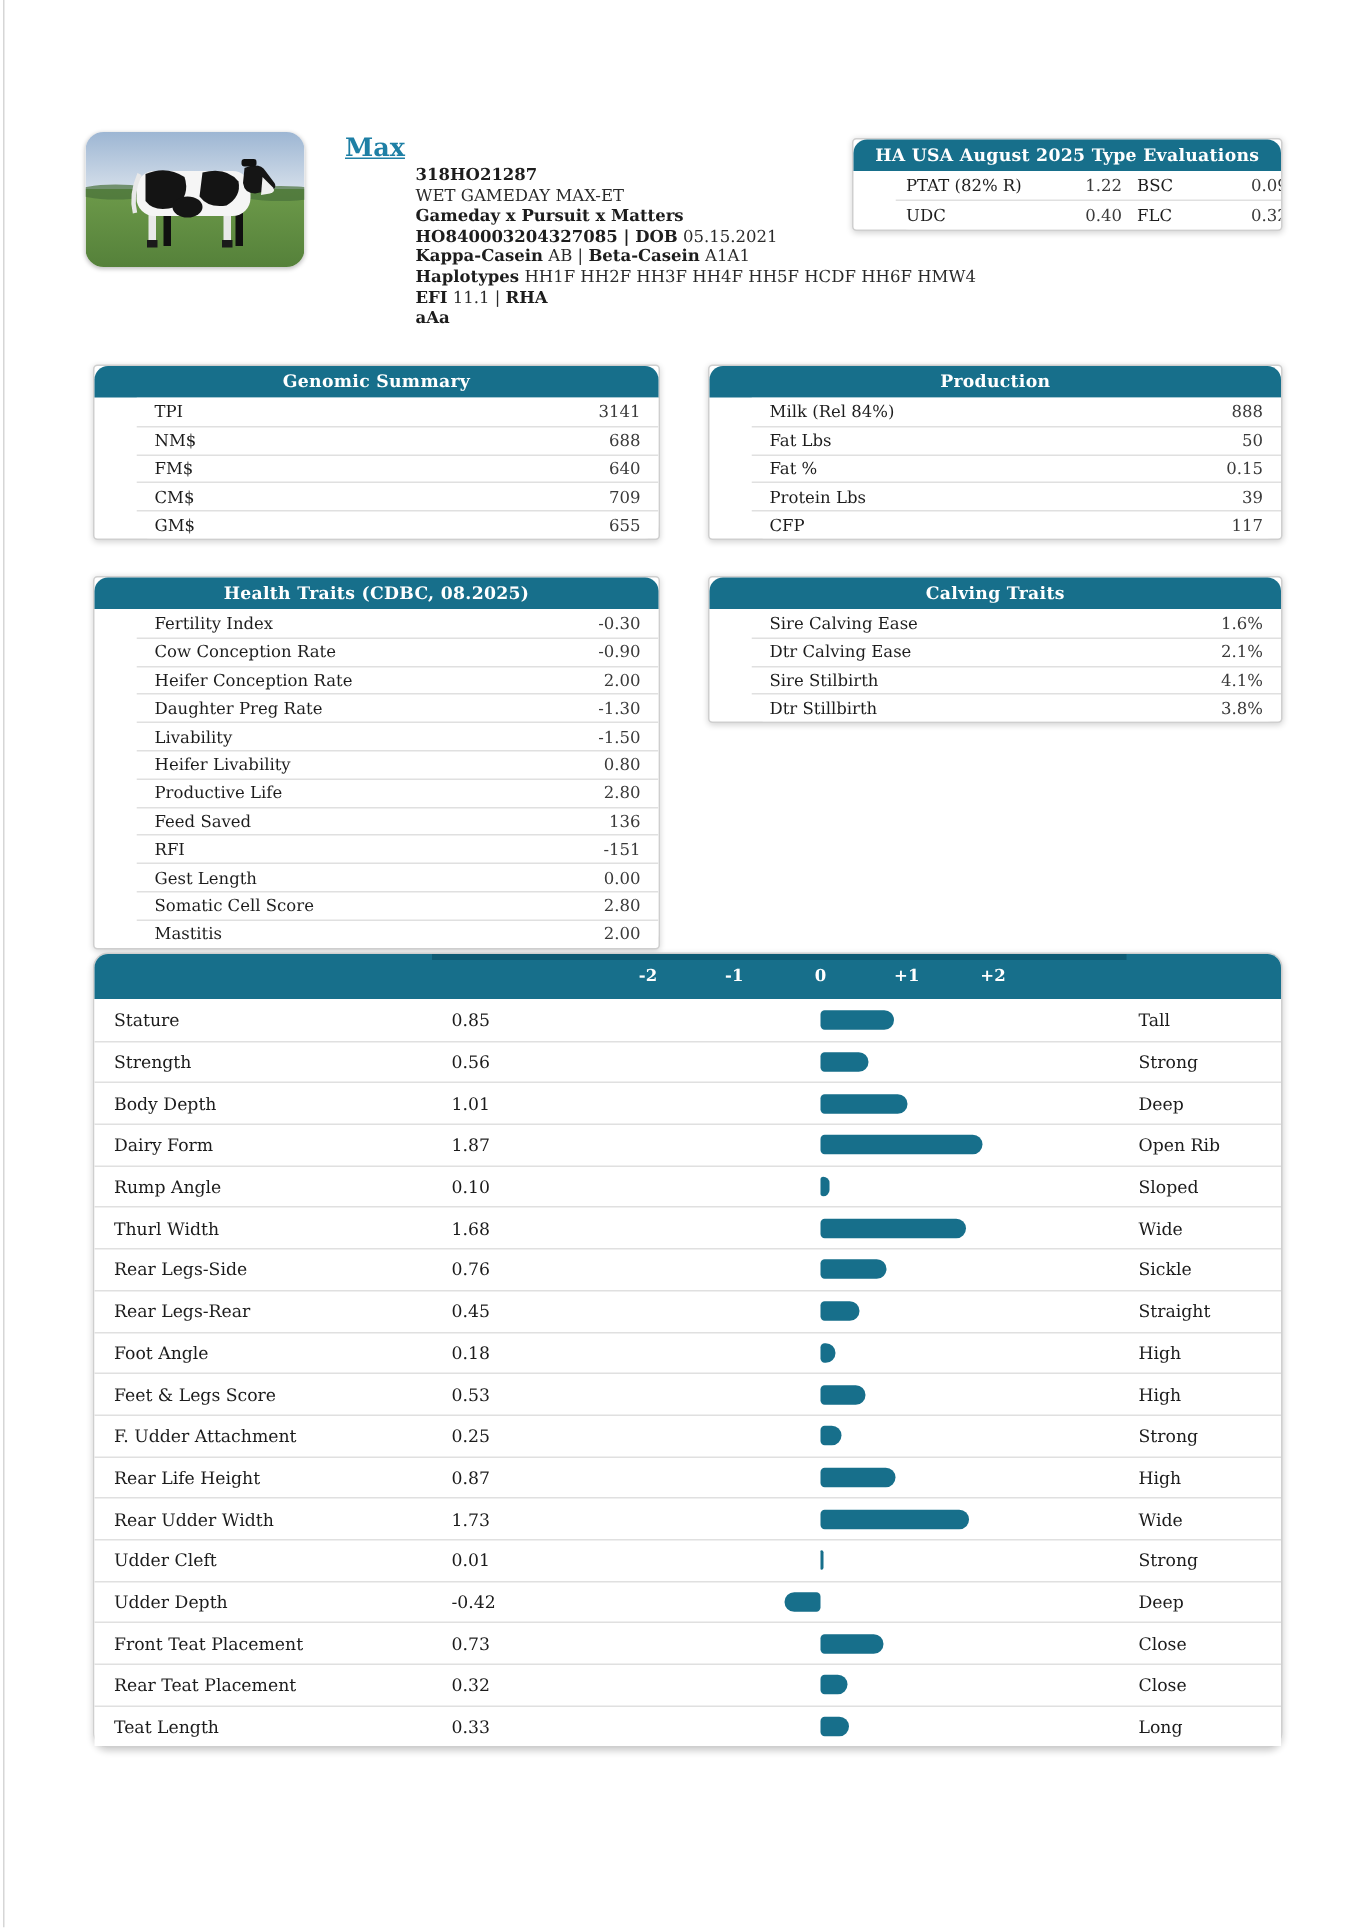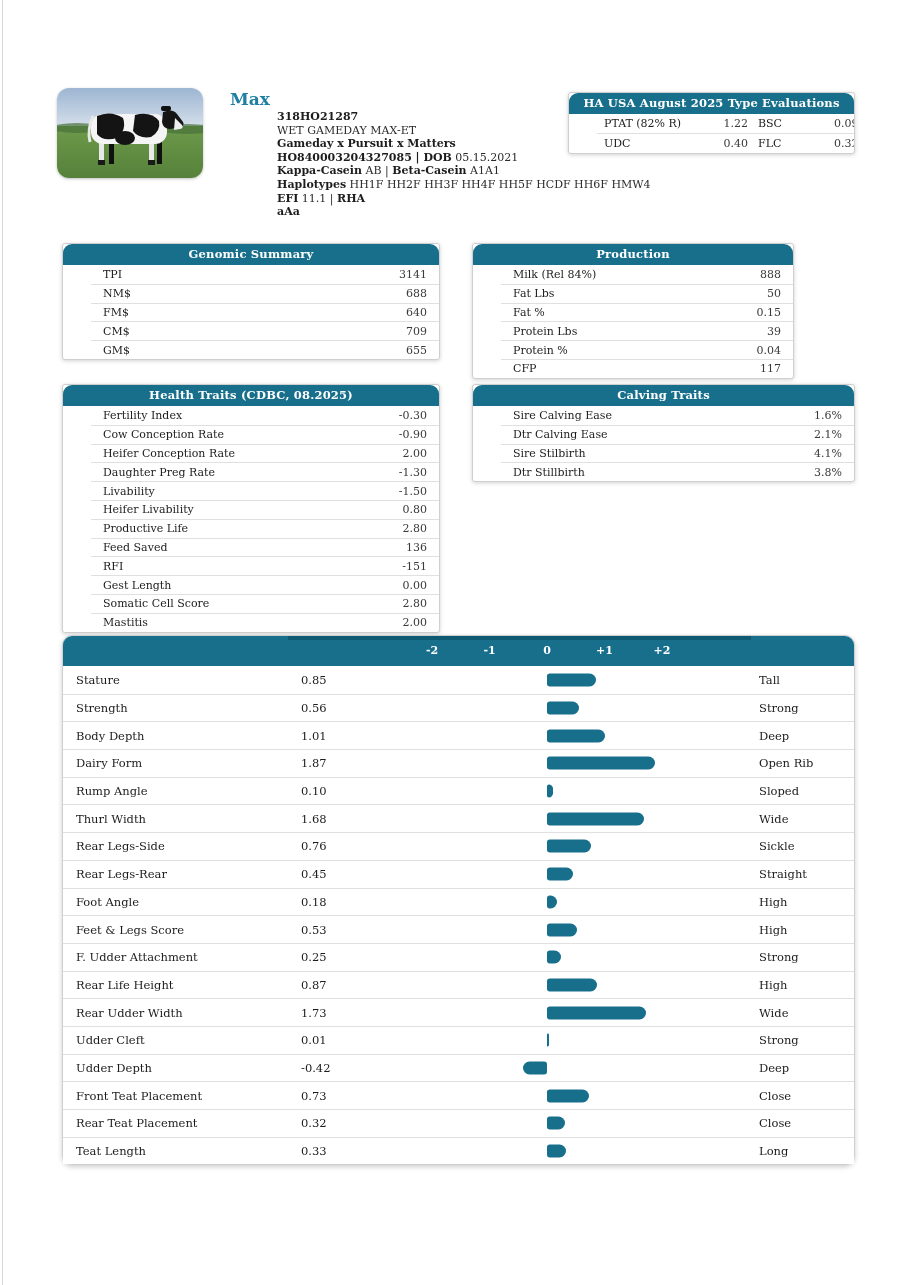--- a/index.html
+++ b/index.html
@@ -19,21 +19,21 @@
   }
   .page-edge{position:absolute;left:2px;top:0;width:1px;height:1285px;background:#d6d6d6;}
 
   
   .photo{
     position:absolute;left:57px;top:88px;width:146px;height:90px;
     border-radius:12px;overflow:hidden;box-shadow:0 1px 3px rgba(0,0,0,.25);
   }
   .photo svg{display:block;}
   .head-text{position:absolute;left:230px;top:90px;width:345px;}
-  .bull-name{font-size:17px;font-weight:bold;color:var(--name);line-height:18px;margin-bottom:2px;}
+  .bull-name{font-size:17px;font-weight:bold;color:var(--name);line-height:18px;margin-bottom:2px;text-decoration:underline;}
   .ped-line{font-size:11px;line-height:13.6px;white-space:nowrap;color:#2a2a2a;margin-left:47px;}
   .ped-line .b{font-weight:bold;color:#1d1d1d;}
 
   
   .tbl{
     position:absolute;background:#fff;border:1px solid var(--border);
     border-radius:3px;box-shadow:0 1px 4px rgba(0,0,0,.18);
   }
   .tbl-head{
     background:var(--accent);color:#fff;font-weight:bold;font-size:11.5px;
@@ -43,21 +43,21 @@
   .trow{
     display:flex;justify-content:space-between;align-items:center;
     height:18.8px;padding:0 12px;border-top:1px solid var(--line);
     font-size:11px;background:#fff;
   }
   .trow:first-child{border-top:none;}
   .trow .val{color:#3a3a3a;}
   .tbl .tbl-body{border-radius:0 0 9px 9px;overflow:hidden;margin-left:28px;}
 
   .tbl-genomic{left:62px;top:243px;width:378px;}
-  .tbl-production{left:472px;top:243px;width:322px;}
+  .tbl-production{left:472px;top:243px;width:383px;}
   .tbl-health{left:62px;top:384px;width:378px;}
   .tbl-calving{left:472px;top:384px;width:383px;}
 
   
   .tbl-typeeval{left:568px;top:92px;width:287px;}
   .te-row{
     display:grid;grid-template-columns:96px 48px 86px 1fr;
     padding:2px 7px 2px 7px;border-top:1px solid var(--line);
     font-size:11px;align-items:start;background:#fff;
   }
@@ -209,24 +209,20 @@
       </div>
       <div class="trow">
         <span class="lbl">Fat %</span>
         <span class="val">0.15</span>
       </div>
       <div class="trow">
         <span class="lbl">Protein Lbs</span>
         <span class="val">39</span>
       </div>
       <div class="trow">
-        <span class="lbl">Protein %</span>
-        <span class="val">0.04</span>
-      </div>
-      <div class="trow">
         <span class="lbl">CFP</span>
         <span class="val">117</span>
       </div>
     </div>
 </div>
 
 <div class="tbl tbl-health">
   <div class="tbl-head">Health Traits (CDBC, 08.2025)</div>
   <div class="tbl-body">
       <div class="trow">

